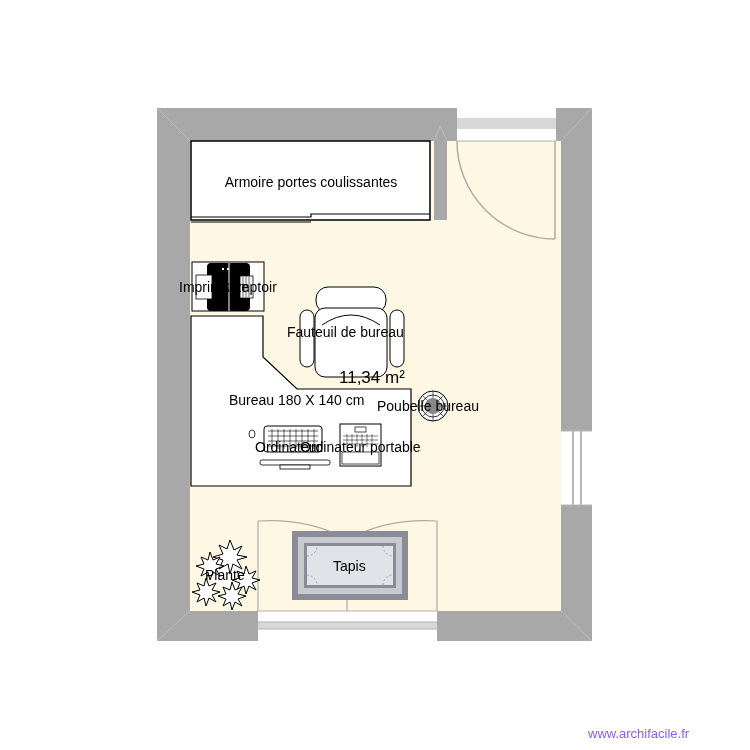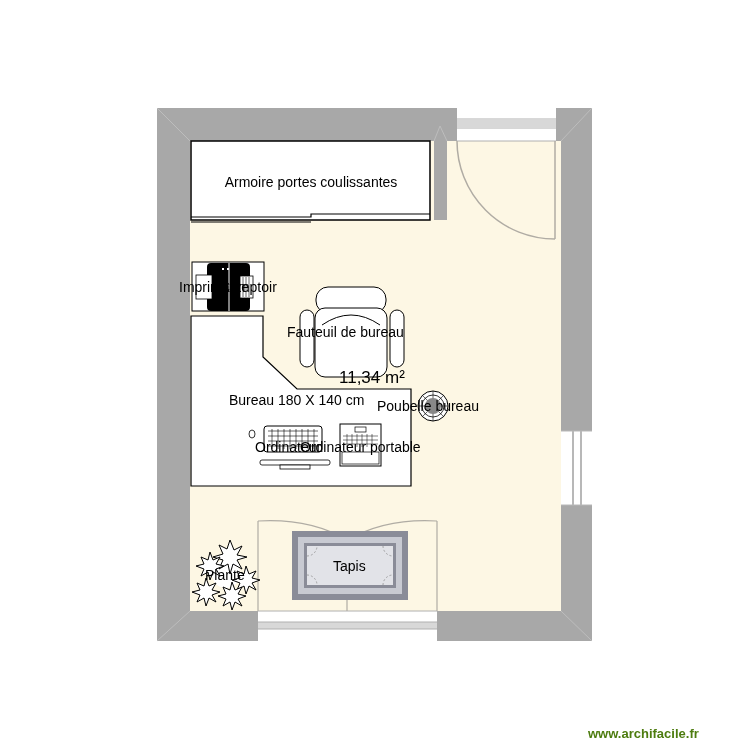--- a/index.html
+++ b/index.html
@@ -1,19 +1,19 @@
 <!DOCTYPE html>
 <html><head>
 <meta charset="utf-8">
 <style>
   html, body { margin:0; padding:0; background:#ffffff; }
   body { width:750px; height:750px; position:relative; overflow:hidden; font-family:"Liberation Sans", sans-serif; }
   #plan { position:absolute; left:0; top:0; width:750px; height:750px; }
   .lbl { font-family:"Liberation Sans", sans-serif; fill:#000; }
-  .watermark { position:absolute; left:588px; top:726px; font-size:13px; color:#4d7c0f; font-family:"Liberation Sans", sans-serif;font-weight:bold; }
+  .watermark { position:absolute; left:588px; top:726px; font-size:13px; color:#8b5cf6; font-family:"Liberation Sans", sans-serif; }
 </style>
 </head>
 <body>
 
 <svg id="plan" viewBox="0 0 750 750" xmlns="http://www.w3.org/2000/svg">
 
   <g>
     <rect x="157" y="108" width="435" height="533" fill="#a8a8a8"></rect>
 
     <rect x="190" y="141" width="371" height="470" fill="#fdf7e4"></rect>

